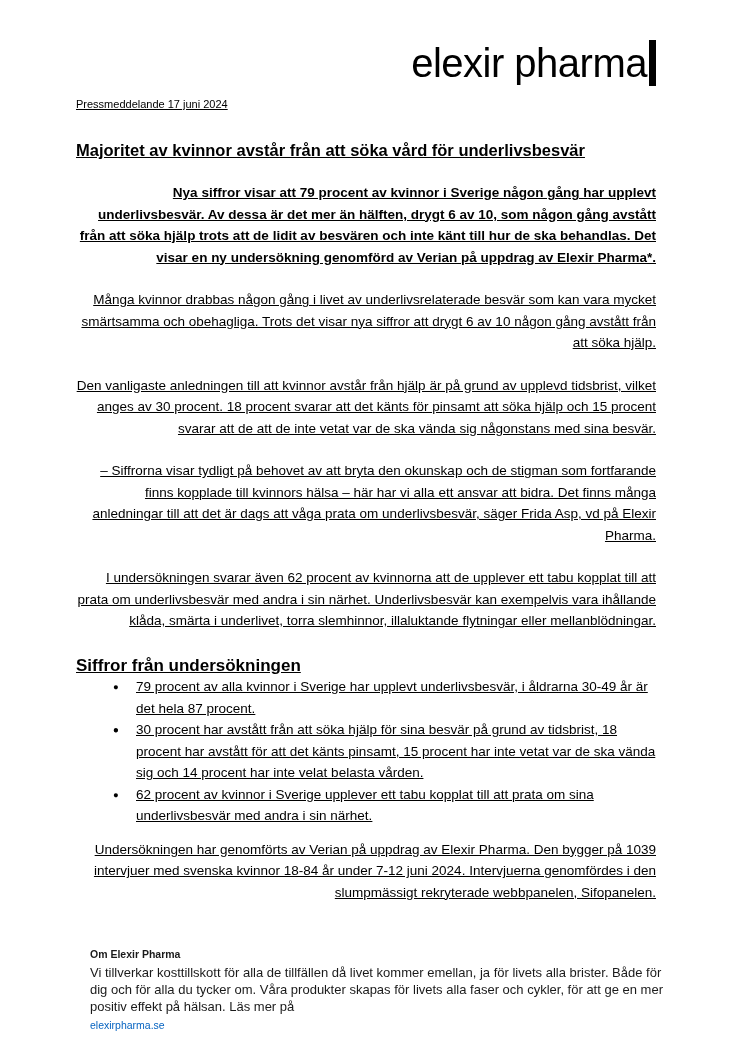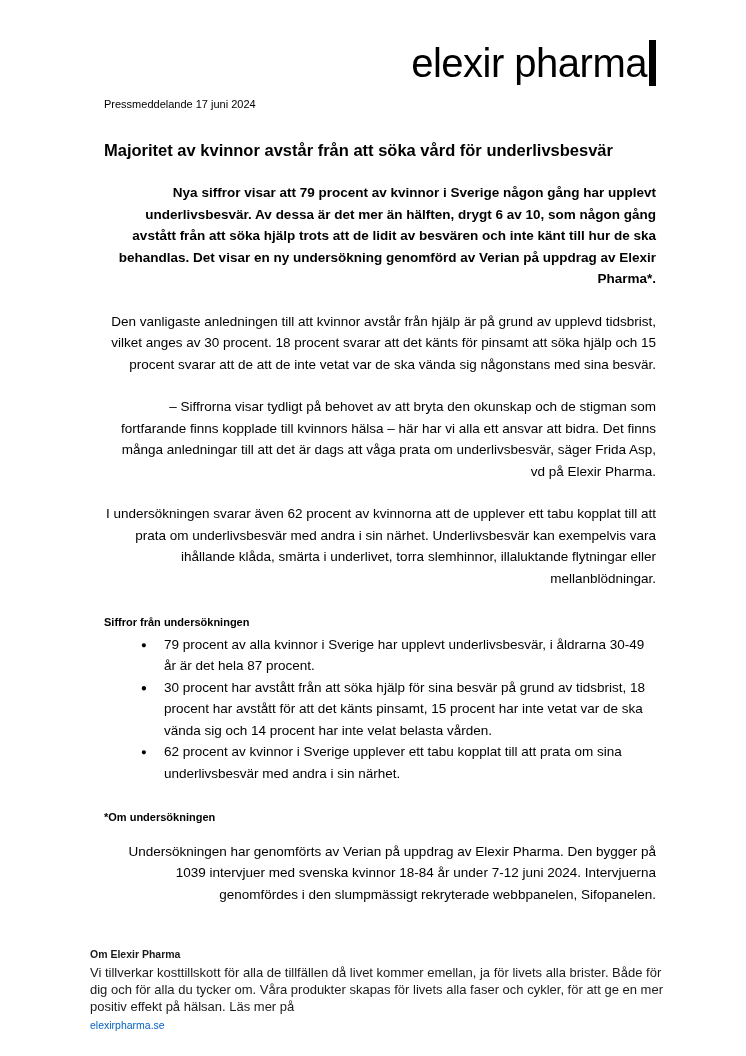--- a/index.html
+++ b/index.html
@@ -8,22 +8,23 @@
     height: 1056px;
     background: #ffffff;
     font-family: "Liberation Sans", sans-serif;
     color: #000000;
     position: relative;
     overflow: hidden;
   }
   .page {
     position: absolute;
     inset: 0;
-    padding: 36px 90px 0 104px;
+    padding: 36px 90px 0 76px;
     box-sizing: border-box;
+    text-decoration: underline;
   }
   .logo-row {
     text-align: right;
     white-space: nowrap;
     margin-top: 0;
     height: 52px;
     line-height: 52px;
   }
   .logo {
     display: inline-block;
@@ -53,21 +54,21 @@
   }
   p.body-text {
     margin: 21px 0 0 0;
     font-size: 13.5px;
     line-height: 21.5px;
     text-align: right;
   }
   p.lead { font-weight: bold; }
   h2.section-heading {
     margin: 23px 0 0 0;
-    font-size: 11px;
+    font-size: 17px;
     line-height: 21.5px;
     font-weight: bold;
   }
   ul.bullet-list {
     margin: 0;
     padding: 0;
     list-style: none;
   }
   ul.bullet-list li {
     position: relative;
@@ -118,20 +119,21 @@
   <div class="logo-row">
     <span class="logo">elexir pharma</span><span class="cursor-bar"></span>
   </div>
 
   <div class="dateline">Pressmeddelande 17 juni 2024</div>
 
   <h1 class="doc-title">Majoritet av kvinnor avstår från att söka vård för underlivsbesvär</h1>
 
   <p class="body-text lead">Nya siffror visar att 79 procent av kvinnor i Sverige någon gång har upplevt underlivsbesvär. Av dessa är det mer än hälften, drygt 6 av 10, som någon gång avstått från att söka hjälp trots att de lidit av besvären och inte känt till hur de ska behandlas. Det visar en ny undersökning genomförd av Verian på uppdrag av Elexir Pharma*.</p>
 
+  <p class="body-text">Många kvinnor drabbas någon gång i livet av underlivsrelaterade besvär som kan vara mycket smärtsamma och obehagliga. Trots det visar nya siffror att drygt 6 av 10 någon gång avstått från att söka hjälp.</p>
   <p class="body-text">Den vanligaste anledningen till att kvinnor avstår från hjälp är på grund av upplevd tidsbrist, vilket anges av 30 procent. 18 procent svarar att det känts för pinsamt att söka hjälp och 15 procent svarar att de att de inte vetat var de ska vända sig någonstans med sina besvär.</p>
   <p class="body-text">– Siffrorna visar tydligt på behovet av att bryta den okunskap och de stigman som fortfarande finns kopplade till kvinnors hälsa – här har vi alla ett ansvar att bidra. Det finns många anledningar till att det är dags att våga prata om underlivsbesvär, säger Frida Asp, vd på Elexir Pharma.</p>
   <p class="body-text">I undersökningen svarar även 62 procent av kvinnorna att de upplever ett tabu kopplat till att prata om underlivsbesvär med andra i sin närhet. Underlivsbesvär kan exempelvis vara ihållande klåda, smärta i underlivet, torra slemhinnor, illaluktande flytningar eller mellanblödningar.</p>
 
   <h2 class="section-heading">Siffror från undersökningen</h2>
 
   <ul class="bullet-list">
     <li>
       <span class="bullet">●</span>
       <span>79 procent av alla kvinnor i Sverige har upplevt underlivsbesvär, i åldrarna 30-49 år är det hela 87 procent.</span>
@@ -142,21 +144,20 @@
     <li>
       <span class="bullet">●</span>
       <span>30 procent har avstått från att söka hjälp för sina besvär på grund av tidsbrist, 18 procent har avstått för att det känts pinsamt, 15 procent har inte vetat var de ska vända sig och 14 procent har inte velat belasta vården.</span>
     </li>
     <li>
       <span class="bullet">●</span>
       <span>62 procent av kvinnor i Sverige upplever ett tabu kopplat till att prata om sina underlivsbesvär med andra i sin närhet.</span>
     </li>
   </ul>
 
-  <h2 class="section-heading">*Om undersökningen</h2>
   <p class="body-text" style="margin-top:12px;">Undersökningen har genomförts av Verian på uppdrag av Elexir Pharma. Den bygger på 1039 intervjuer med svenska kvinnor 18-84 år under 7-12 juni 2024. Intervjuerna genomfördes i den slumpmässigt rekryterade webbpanelen, Sifopanelen.</p>
 
   <div class="doc-footer">
     <div class="footer-heading">Om Elexir Pharma</div>
     <div class="footer-body">Vi tillverkar kosttillskott för alla de tillfällen då livet kommer emellan, ja för livets alla brister. Både för dig och för alla du tycker om. Våra produkter skapas för livets alla faser och cykler, för att ge en mer positiv effekt på hälsan. Läs mer på</div>
     <a class="footer-link">elexirpharma.se</a>
   </div>
 
 </div>
 

